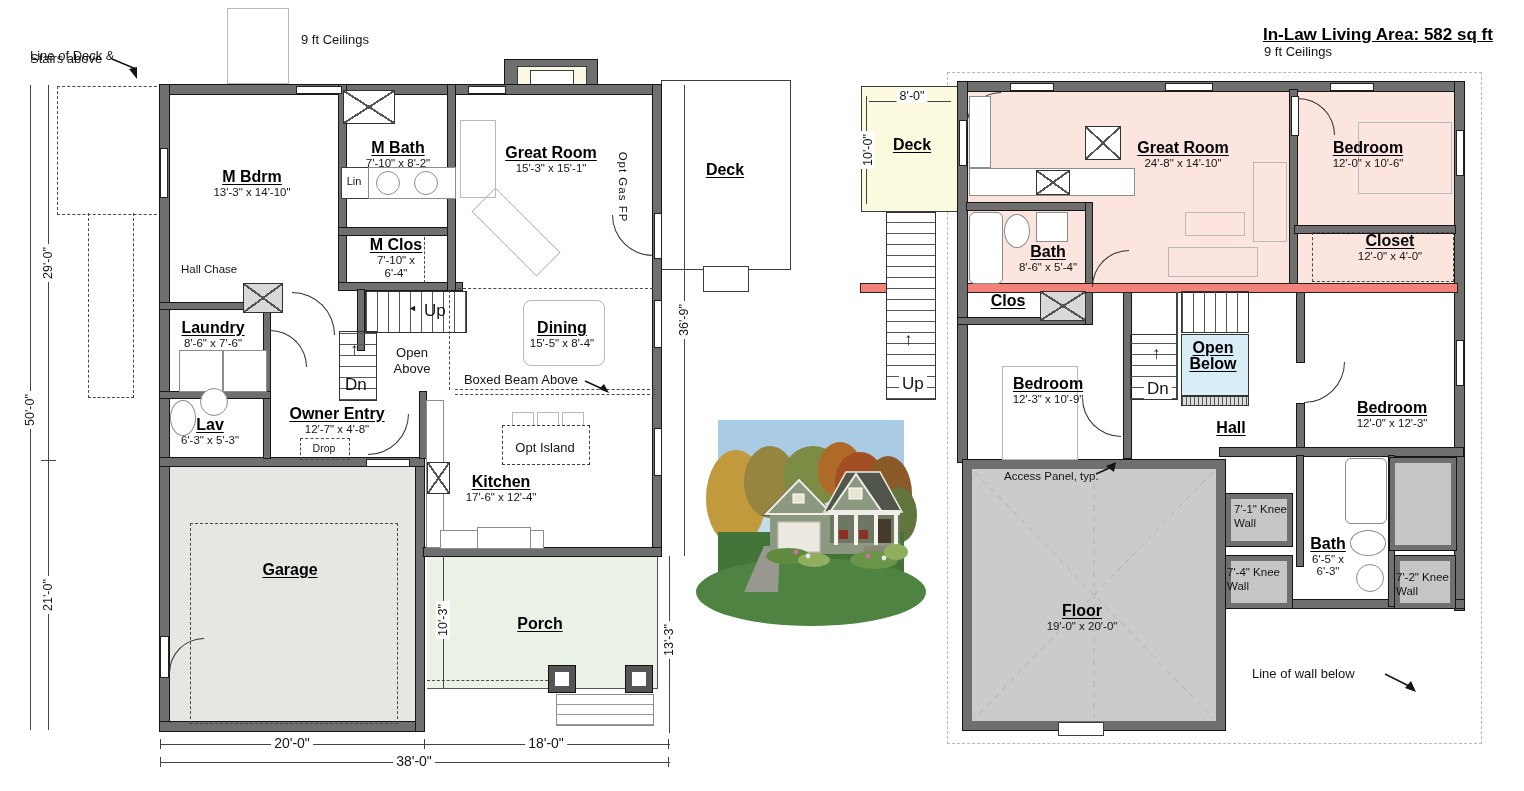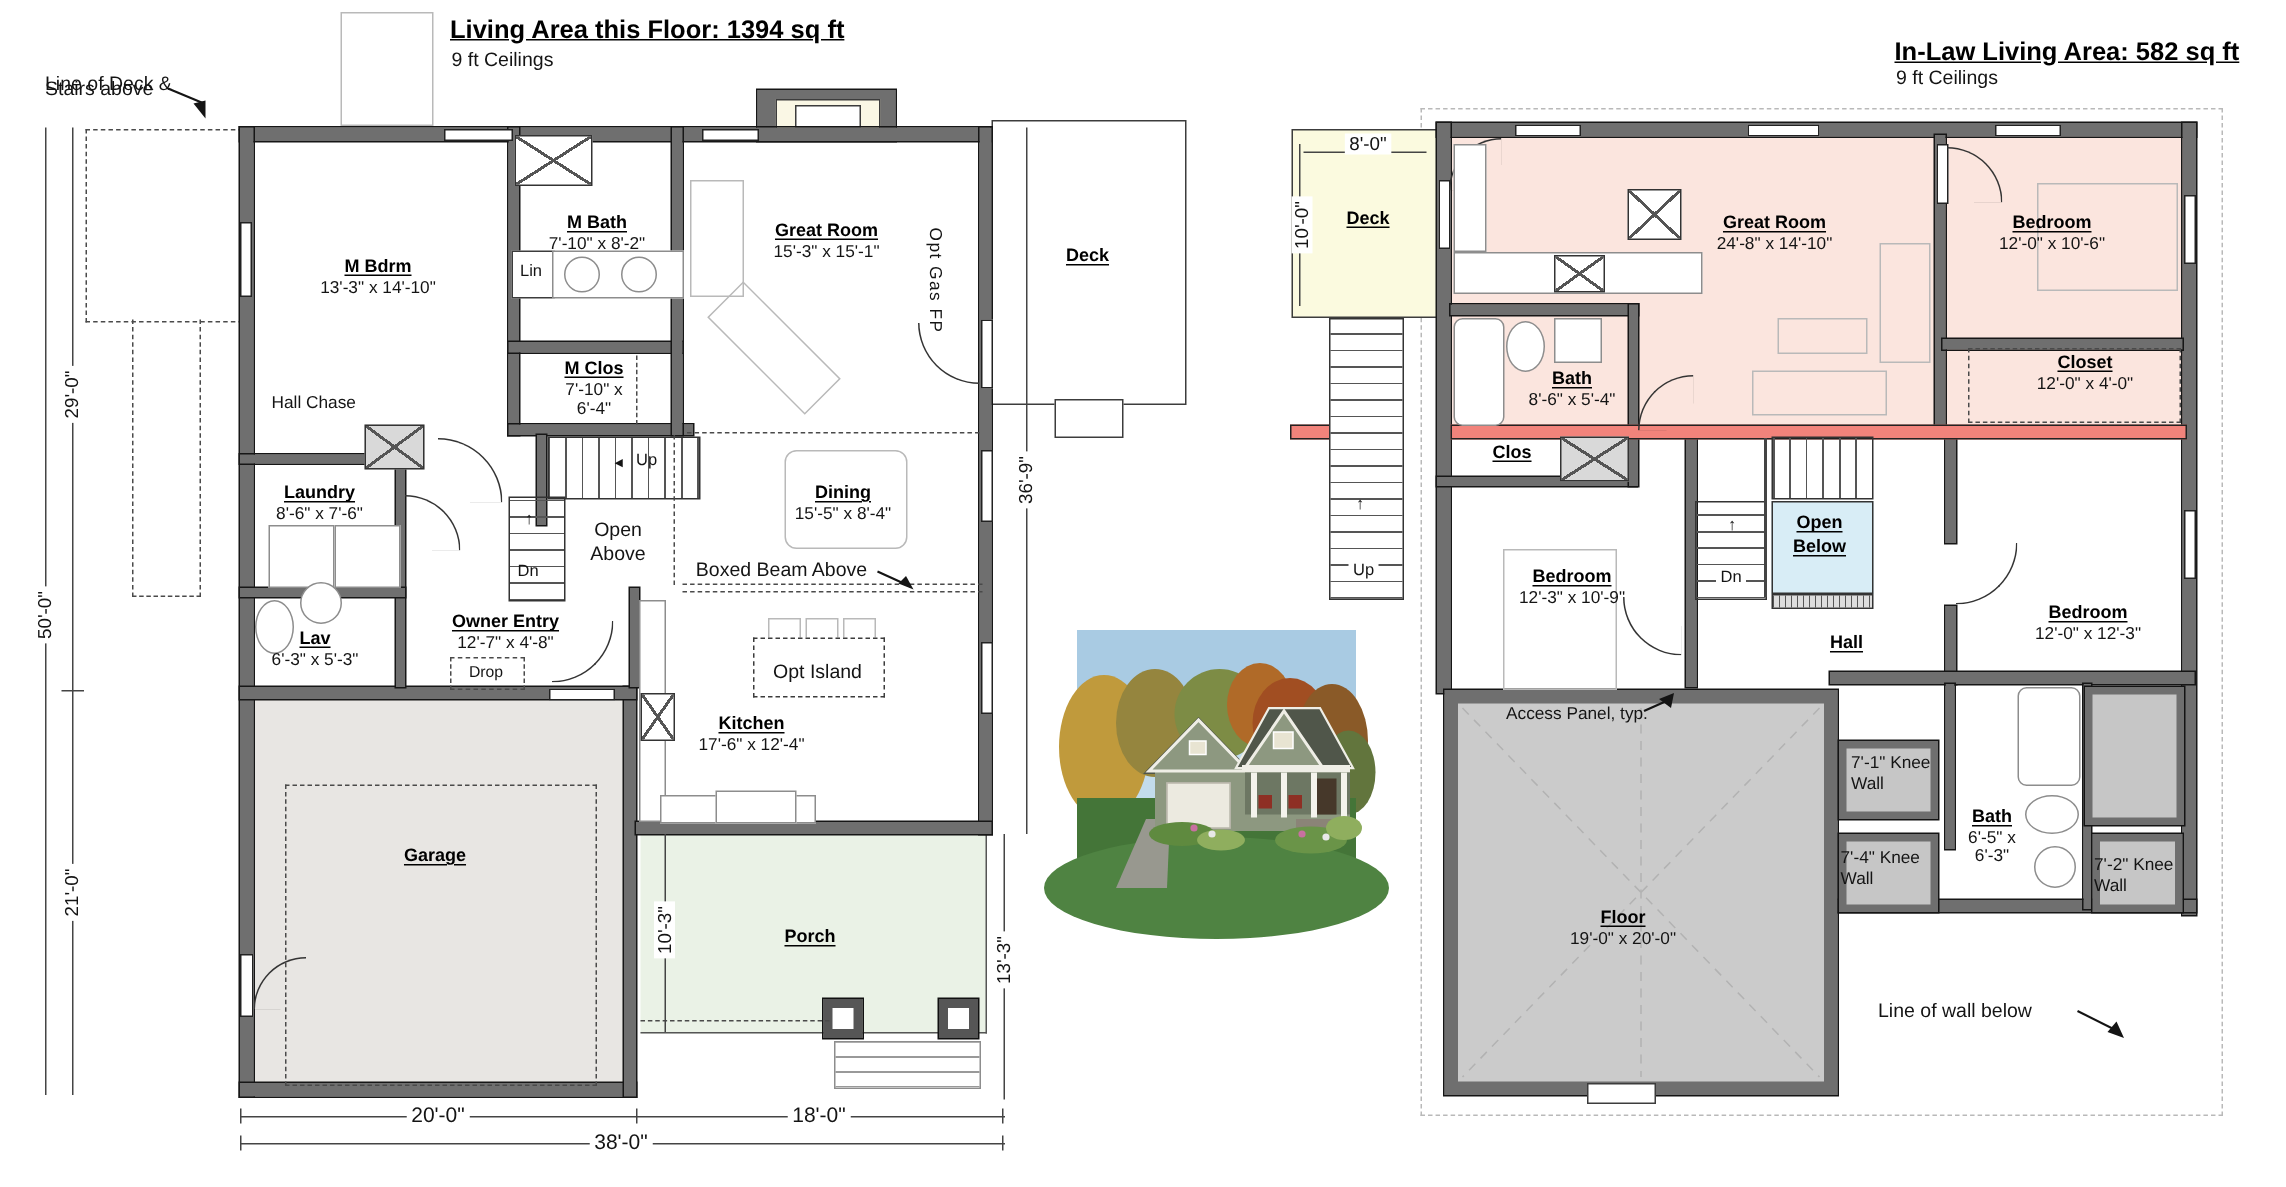--- a/index.html
+++ b/index.html
@@ -8,27 +8,27 @@
   .wall{position:absolute;background:var(--wall_gray);outline:1px solid #161616}
   .fill{position:absolute}
   .thin{position:absolute;border:1.5px solid #3c3c3c;background:#fff}
   .fur{position:absolute;border:1.5px solid #b9b9b9}
   .furd{position:absolute;border:1.5px solid #8d8d8d;background:#fff}
   .dash{position:absolute;border:1.5px dashed #4a4a4a}
   .dashl{position:absolute;border:1.2px dashed #b9b9b9}
   .dashv{position:absolute;border-left:1.5px dashed #4a4a4a}
   .dashh{position:absolute;border-top:1.5px dashed #4a4a4a}
   .dline{position:absolute;background:#444}
-  .lbl{position:absolute;font-weight:700;font-size:12px;line-height:14px;color:#000;
+  .lbl{position:absolute;font-weight:700;font-size:16px;line-height:14px;color:#000;
        text-decoration:underline;text-underline-offset:2px;white-space:nowrap;transform:translateX(-50%)}
   .dim{position:absolute;font-size:11.5px;line-height:12px;white-space:nowrap;transform:translateX(-50%)}
   .ctxt{position:absolute;font-size:13px;line-height:14px;white-space:nowrap;transform:translateX(-50%)}
   .txt{position:absolute;font-size:11.5px;line-height:13px;white-space:nowrap}
   .note{position:absolute;font-size:13px;line-height:15px;white-space:nowrap}
-  .updn{position:absolute;font-size:11px;white-space:nowrap}
+  .updn{position:absolute;font-size:17px;white-space:nowrap}
   .sm{font-size:10.5px}
   .bdim{font-size:14px}
   .wbg{background:#fff;padding:0 3px}
   .vup{position:absolute;font-size:12.5px;white-space:nowrap;transform:translate(-50%,-50%) rotate(-90deg)}
   .vdn{position:absolute;font-size:11.5px;letter-spacing:1px;white-space:nowrap;transform:translate(-50%,-50%) rotate(90deg)}
   .sth{position:absolute;border:1px solid #333;background:repeating-linear-gradient(90deg,#555 0 1px,transparent 1px 11px)}
   .stv{position:absolute;border:1px solid #333;background:repeating-linear-gradient(0deg,#555 0 1px,transparent 1px 11px)}
   .xb{position:absolute;border:1px solid #333;background-image:
       linear-gradient(to bottom right,transparent calc(50% - 1px),#555 calc(50% - 1px) calc(50% + 1px),transparent calc(50% + 1px)),
       linear-gradient(to bottom left,transparent calc(50% - 1px),#555 calc(50% - 1px) calc(50% + 1px),transparent calc(50% + 1px))}
@@ -42,21 +42,20 @@
   .steps{position:absolute;border:1.5px solid #8d8d8d;background:repeating-linear-gradient(0deg,#999 0 1px,#fff 1px 10px)}
   .hdr1{position:absolute;font-size:17px;font-weight:700;text-decoration:underline;white-space:nowrap;color:#000}
   .hdr2{position:absolute;font-size:13px;white-space:nowrap}
   svg{position:absolute;overflow:visible}
 </style>
 </head>
 <body>
 
 <div class="scene">
 
-  <div class="hdr1" style="left:300px;top:10px">Living Area this Floor: 1394 sq ft</div>
   <div class="hdr2" style="left:301px;top:32px">9 ft Ceilings</div>
   <div class="hdr1" style="left:1263px;top:25px">In-Law Living Area: 582 sq ft</div>
   <div class="hdr2" style="left:1264px;top:44px">9 ft Ceilings</div>
 
   <div class="fill" style="left:169px;top:466px;width:247px;height:256px;background:var(--garage_gray)"></div>
   <div class="fill" style="left:427px;top:556px;width:230px;height:132px;background:var(--porch_green);border-right:1.5px solid #555;border-bottom:1.5px solid #555"></div>
 
   <div class="dash" style="left:57px;top:86px;width:103px;height:127px"></div>
   <div class="dash" style="left:88px;top:213px;width:44px;height:184px;border-top:none"></div>
 

